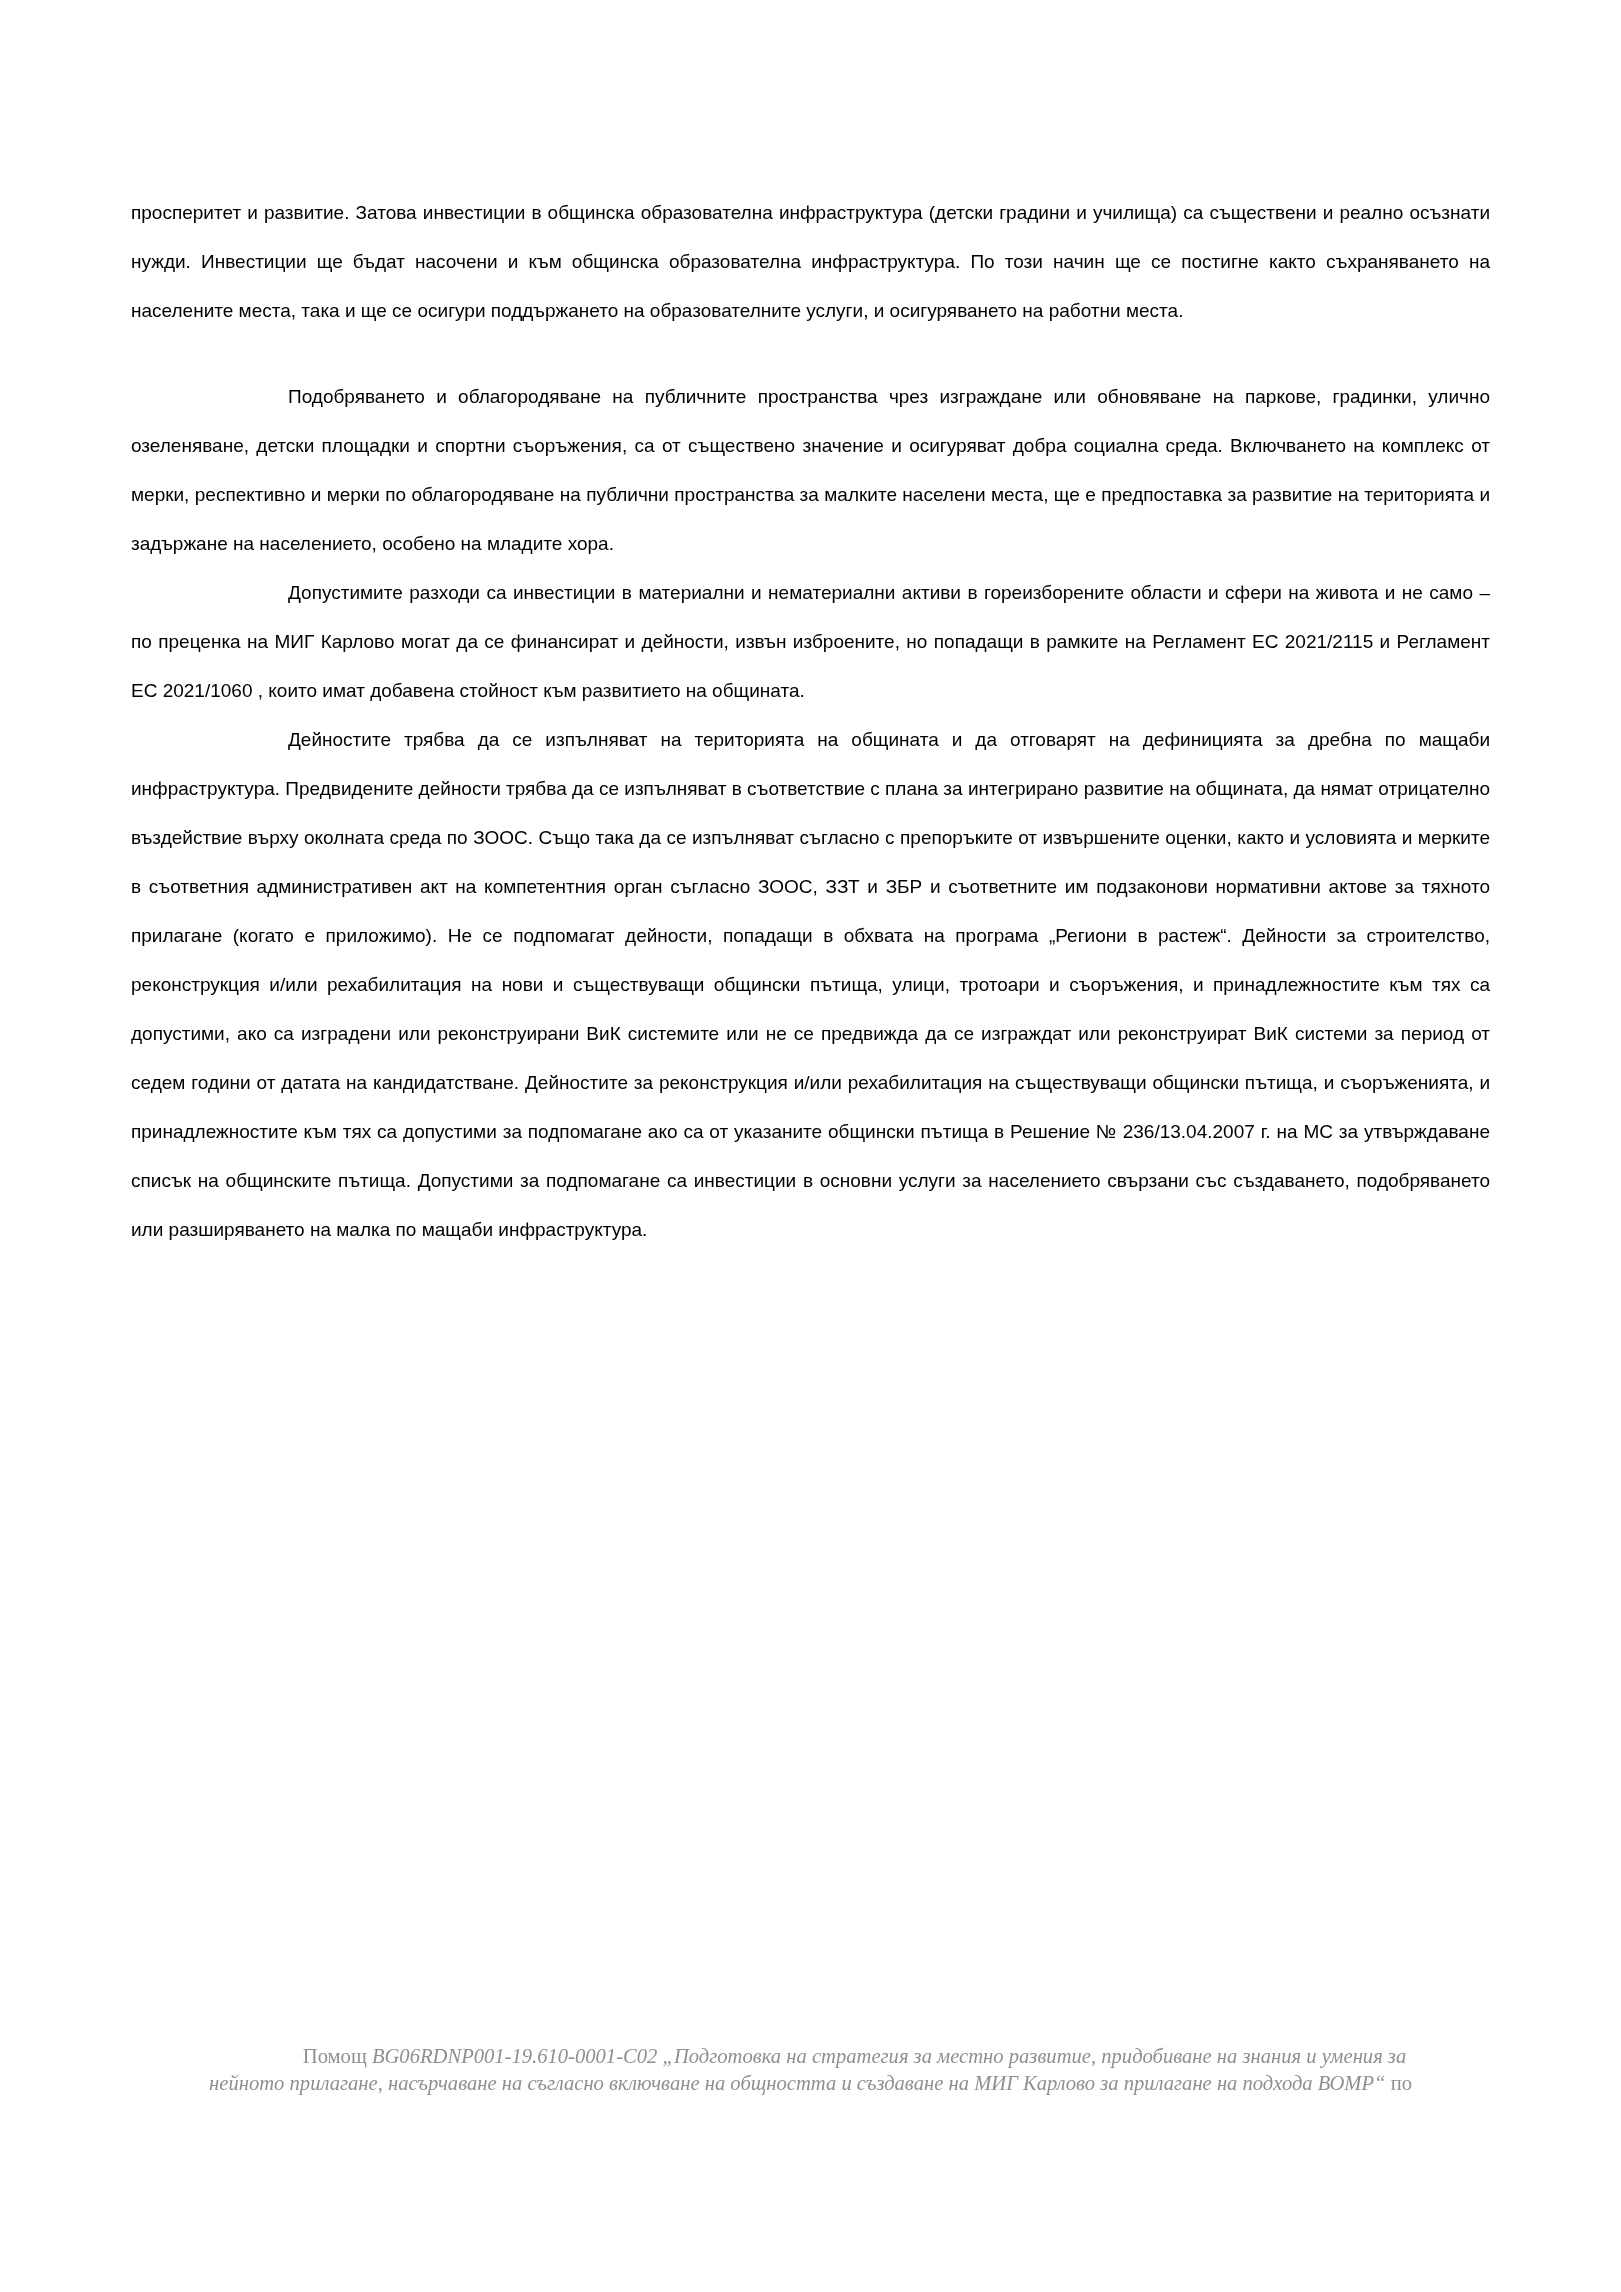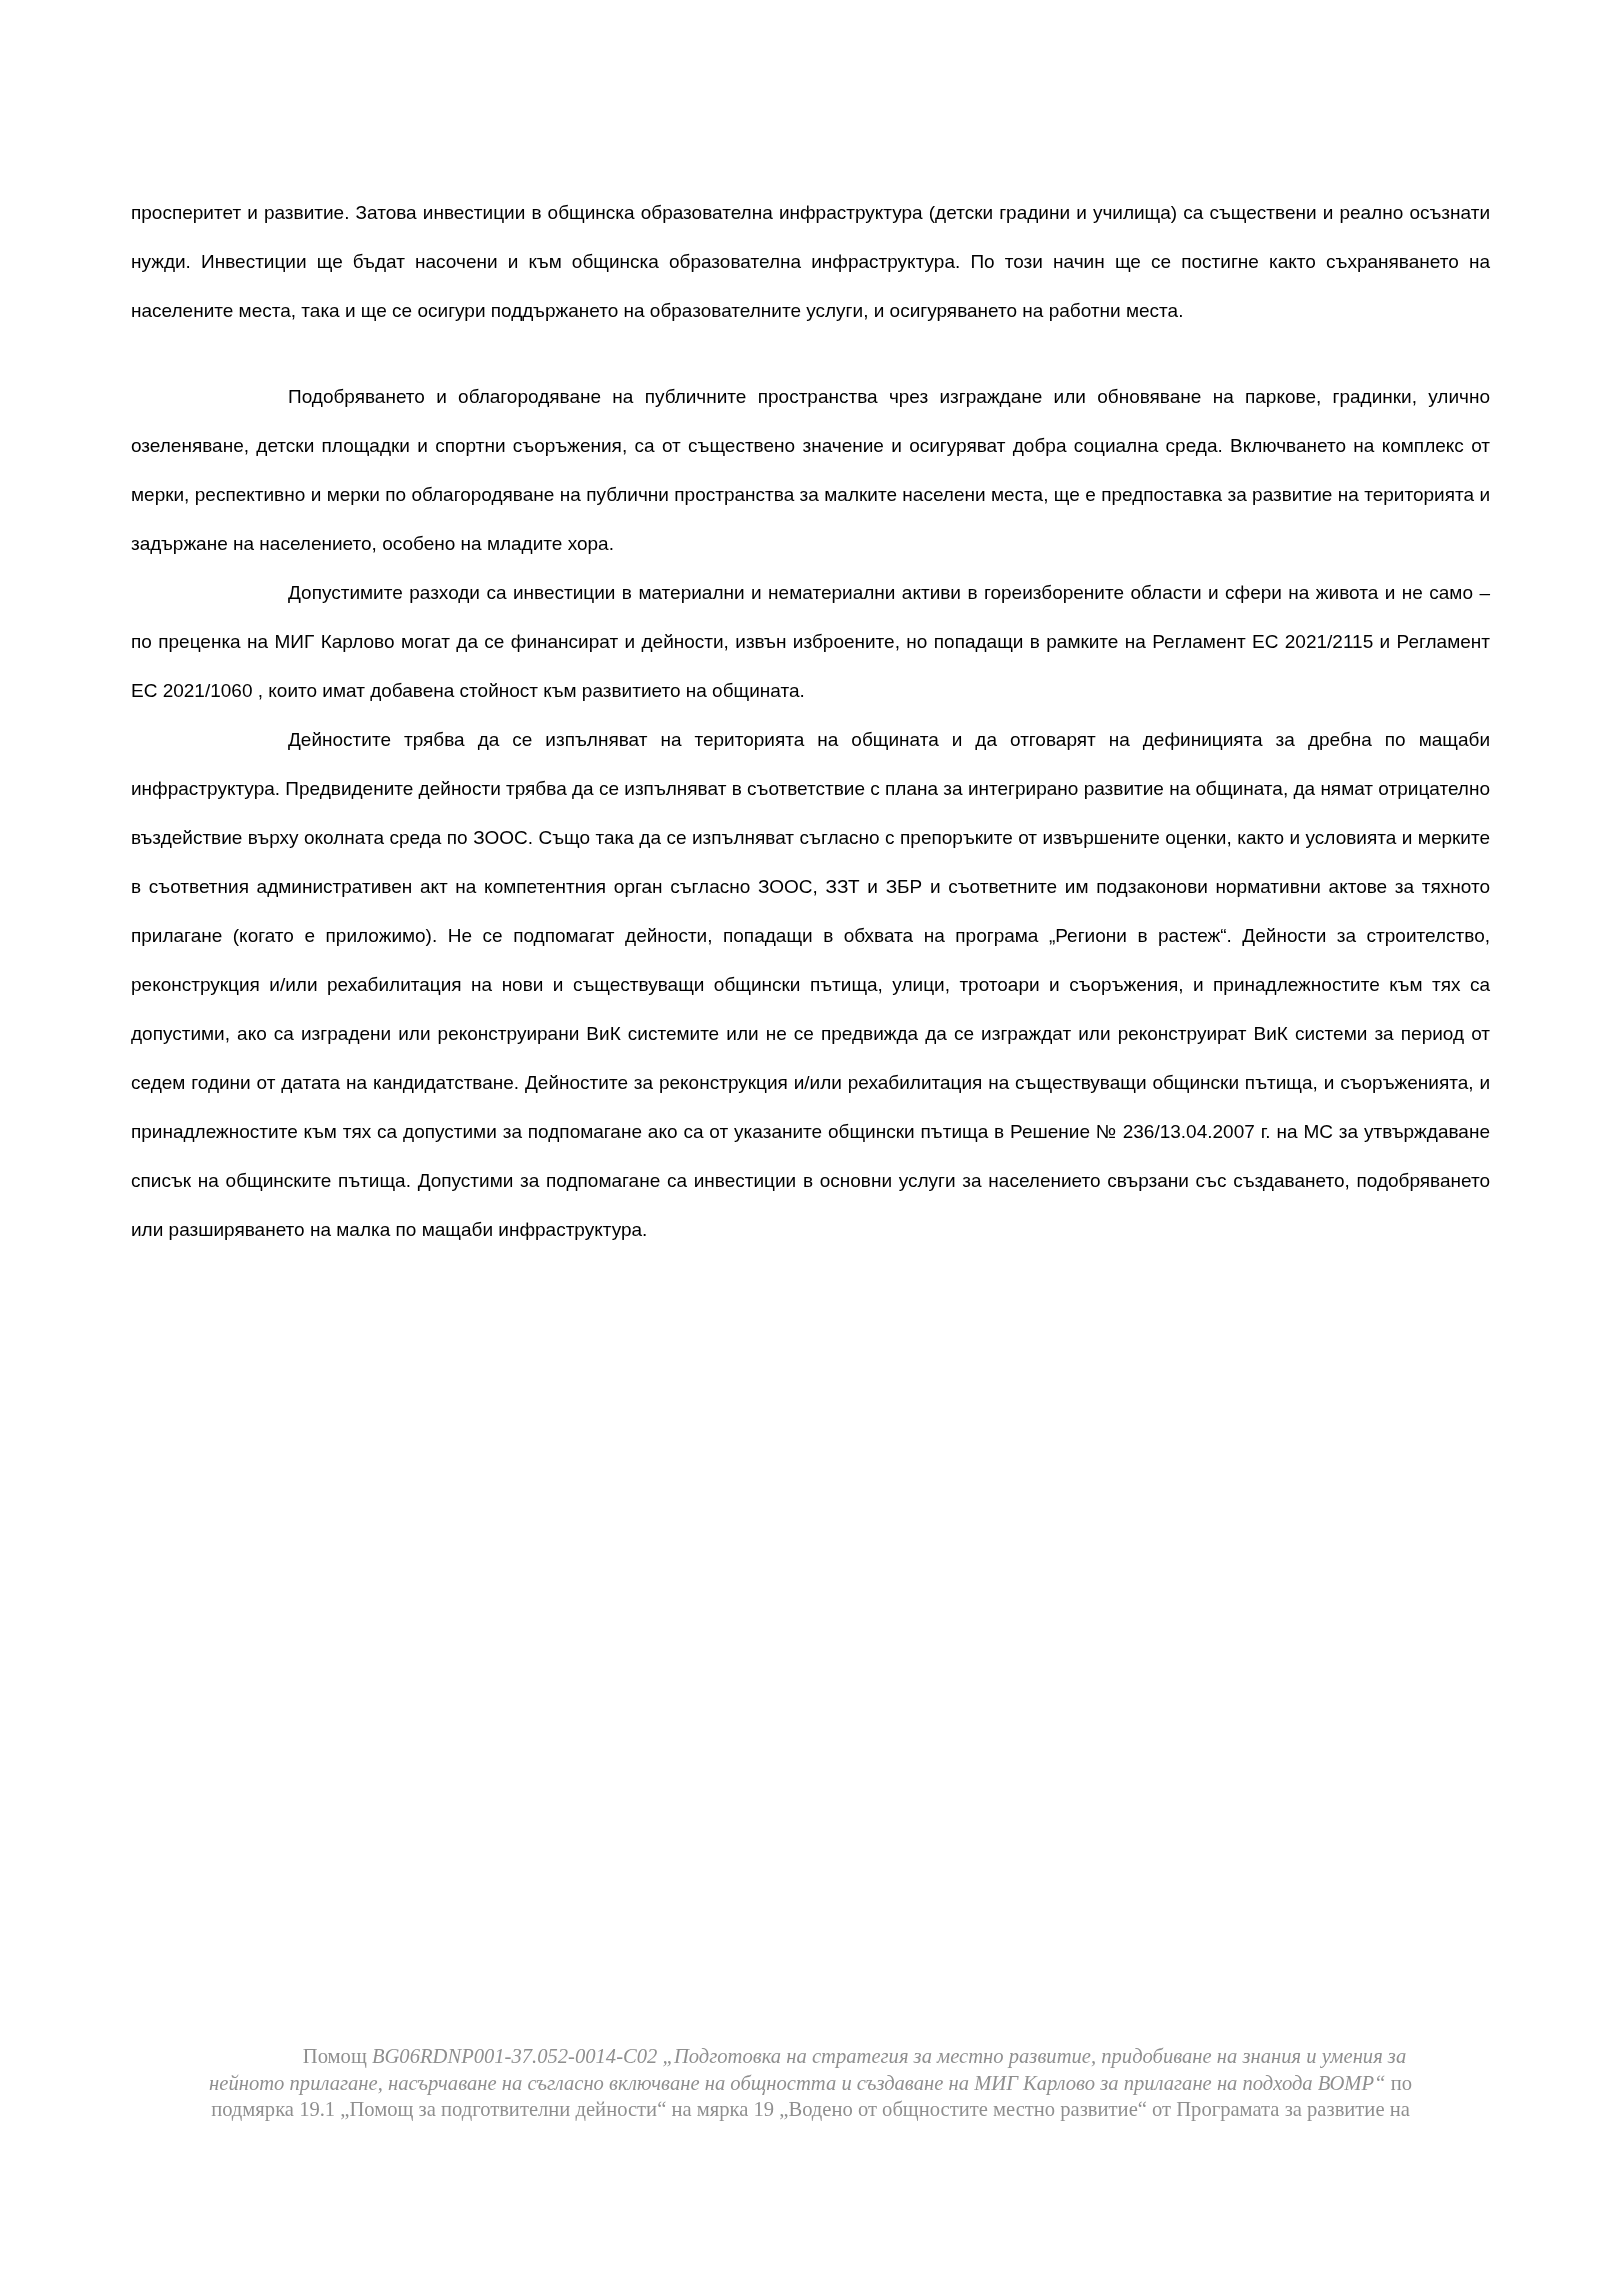--- a/index.html
+++ b/index.html
@@ -66,22 +66,21 @@
 
   <main class="doc-body">
     <p class="para">просперитет и развитие. Затова инвестиции в общинска образователна инфраструктура (детски градини и училища) са съществени и реално осъзнати нужди. Инвестиции ще бъдат насочени и към общинска образователна инфраструктура. По този начин ще се постигне както съхраняването на населените места, така и ще се осигури поддържането на образователните услуги, и осигуряването на работни места.</p>
     <p class="para indent gap-before">Подобряването и облагородяване на публичните пространства чрез изграждане или обновяване на паркове, градинки, улично озеленяване, детски площадки и спортни съоръжения, са от съществено значение и осигуряват добра социална среда. Включването на комплекс от мерки, респективно и мерки по облагородяване на публични пространства за малките населени места, ще е предпоставка за развитие на територията и задържане на населението, особено на младите  хора.</p>
     <p class="para indent">Допустимите разходи са инвестиции в материални и нематериални активи в гореизборените области и сфери на живота и не само – по преценка на МИГ Карлово могат да се финансират и дейности, извън изброените, но попадащи в рамките на Регламент ЕС 2021/2115 и Регламент ЕС 2021/1060 , които имат добавена стойност към развитието на общината.</p>
     <p class="para indent">Дейностите трябва да се изпълняват на територията на общината и да отговарят на дефиницията за дребна по мащаби инфраструктура. Предвидените дейности трябва да се изпълняват в съответствие с плана за интегрирано развитие на общината, да нямат отрицателно въздействие върху околната среда по ЗООС. Също така да се изпълняват съгласно с препоръките от извършените оценки, както и условията и мерките в съответния административен акт на компетентния орган съгласно ЗООС, ЗЗТ и ЗБР и съответните им подзаконови нормативни актове за тяхното прилагане (когато е приложимо). Не се подпомагат дейности, попадащи в обхвата на програма „Региони в растеж“. Дейности за строителство, реконструкция и/или рехабилитация на нови и съществуващи общински пътища, улици, тротоари и съоръжения, и принадлежностите към тях са допустими, ако са изградени или реконструирани ВиК системите или не се предвижда да се изграждат или реконструират ВиК системи за период от седем години от датата на кандидатстване. Дейностите за реконструкция и/или рехабилитация на съществуващи общински пътища, и съоръженията, и принадлежностите към тях са допустими за подпомагане ако са от указаните общински пътища в Решение № 236/13.04.2007 г. на МС за утвърждаване списък на общинските пътища. Допустими за подпомагане са инвестиции в основни услуги за населението свързани със създаването, подобряването или разширяването на малка по мащаби инфраструктура.</p>
   </main>
 
   <footer class="page-footer">
     <div class="f-line f-line-1">
-      <span class="up">Помощ </span><span class="it">BG06RDNP001-37.052-0014-C02 „Подготовка на стратегия за местно развитие, придобиване на знания и умения за</span>
+      <span class="up">Помощ </span><span class="it">BG06RDNP001-19.610-0001-C02 „Подготовка на стратегия за местно развитие, придобиване на знания и умения за</span>
     </div>
     <div class="f-line">
       <span class="it">нейното прилагане, насърчаване на съгласно включване на общността и създаване на МИГ Карлово за прилагане на подхода ВОМР“</span><span class="up"> по</span>
     </div>
-    <div class="f-line up">подмярка 19.1 „Помощ за подготвителни дейности“ на мярка 19 „Водено от общностите местно развитие“ от Програмата за развитие на</div>
   </footer>
 
 </div>
 
 
 </body></html>

